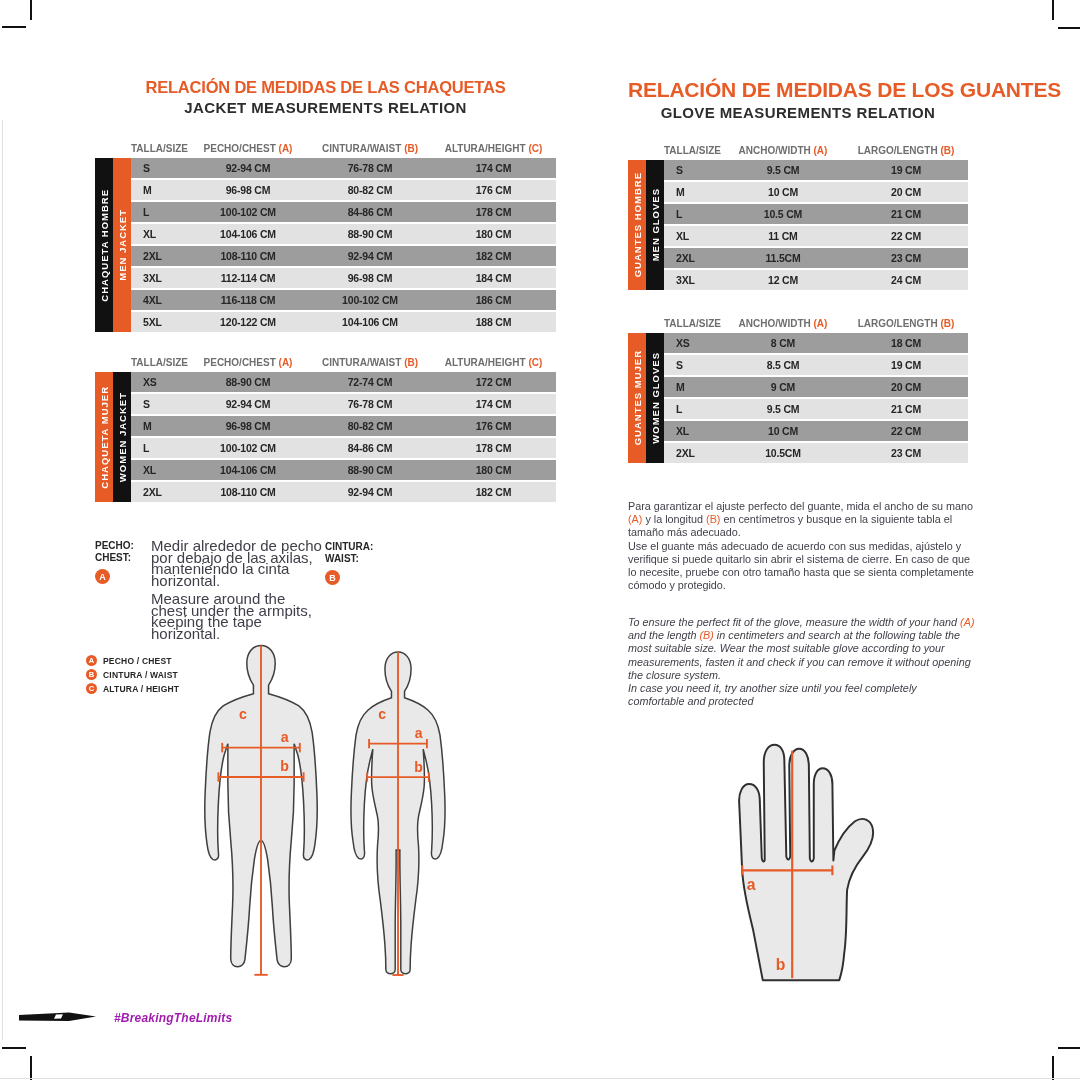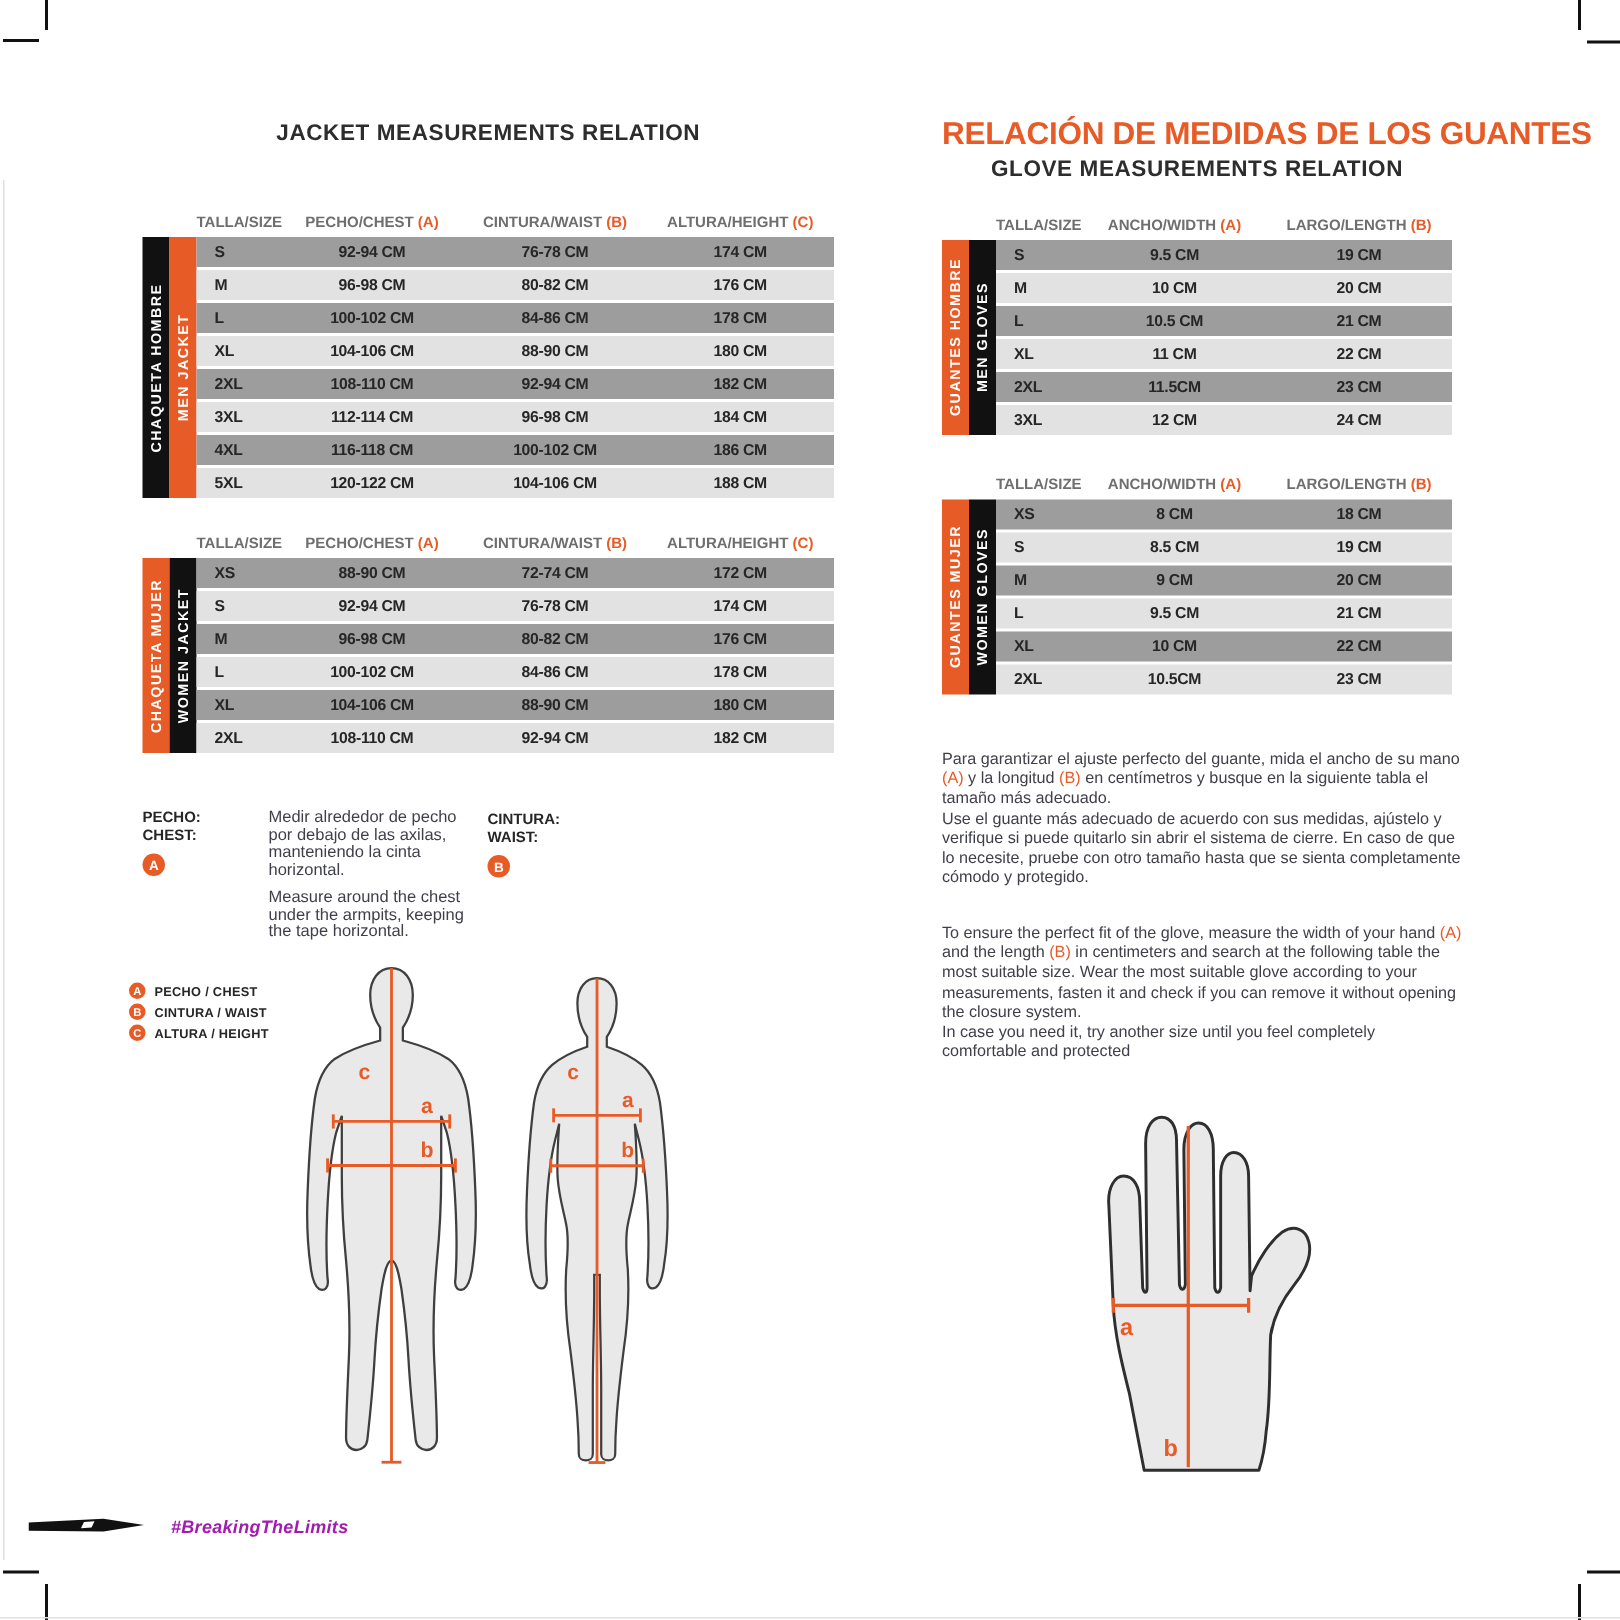--- a/index.html
+++ b/index.html
@@ -44,32 +44,32 @@
   .trow.dark{background:var(--row-dark);}
   .trow.light{background:var(--row-light);}
   .tcell{font-size:10.5px;font-weight:bold;color:var(--cell-ink);text-align:center;letter-spacing:-0.2px;}
   .tcell.size{text-align:left;padding-left:12px;}
 
   
   .note{position:absolute;display:flex;}
   .note-label{width:56px;flex:none;}
   .note-label .nl{font-size:10px;font-weight:bold;color:var(--cell-ink);line-height:12px;}
   .badge{width:15px;height:15px;border-radius:50%;background:var(--accent);color:#fff;font-size:9px;font-weight:bold;display:flex;align-items:center;justify-content:center;margin-top:5px;}
-  .note-text{flex:1;font-size:11px;color:var(--body-ink);line-height:11.5px;margin-left:28px;}
+  .note-text{flex:1;font-size:15px;color:var(--body-ink);line-height:11.5px;}
   .note-text .en{margin-top:7px;}
 
   
   .legend{position:absolute;}
   .legend-item{display:flex;align-items:center;margin-bottom:3px;}
   .legend-item .badge{width:11px;height:11px;font-size:7.5px;margin:0 6px 0 0;}
   .legend-item .ltxt{font-size:8.5px;font-weight:bold;color:var(--cell-ink);letter-spacing:0.2px;}
 
   
   .para{position:absolute;font-size:10.8px;color:var(--body-ink);line-height:13.2px;}
-  .para.italic{}
+  .para.italic{font-style:italic;}
   .para .accent{color:var(--accent);}
 
   .fig{position:absolute;}
 
   
   .hashtag{position:absolute;font-size:12px;font-weight:bold;font-style:italic;color:#a21caf;letter-spacing:0.2px;}
 </style>
 </head>
 <body>
 
@@ -80,20 +80,21 @@
   <div class="crop" style="left:1052px;top:0;width:2px;height:20px;"></div>
   <div class="crop" style="left:1058px;top:27px;width:22px;height:2px;"></div>
   <div class="crop" style="left:2px;top:1047px;width:24px;height:2px;"></div>
   <div class="crop" style="left:30px;top:1056px;width:2px;height:24px;"></div>
   <div class="crop" style="left:1058px;top:1047px;width:22px;height:2px;"></div>
   <div class="crop" style="left:1052px;top:1056px;width:2px;height:24px;"></div>
   <div class="edge" style="left:2px;top:120px;width:1px;height:920px;"></div>
   <div class="edge" style="left:0;top:1078px;width:1080px;height:1px;"></div>
 
   <div class="title-block" style="left:95px;top:78px;width:461px;">
+    <div class="title-es">RELACIÓN DE MEDIDAS DE LAS CHAQUETAS</div>
     <div class="title-en">JACKET MEASUREMENTS RELATION</div>
   </div>
 
   <div class="sizetable" style="left:95px;top:143px;width:461px;">
     <div class="thead cols4">
         <div class="hcell first"><span>TALLA/SIZE</span></div>
         <div class="hcell"><span>PECHO/CHEST</span><span class="htag">&nbsp;(A)</span></div>
         <div class="hcell"><span>CINTURA/WAIST</span><span class="htag">&nbsp;(B)</span></div>
         <div class="hcell"><span>ALTURA/HEIGHT</span><span class="htag">&nbsp;(C)</span></div>
       </div>

